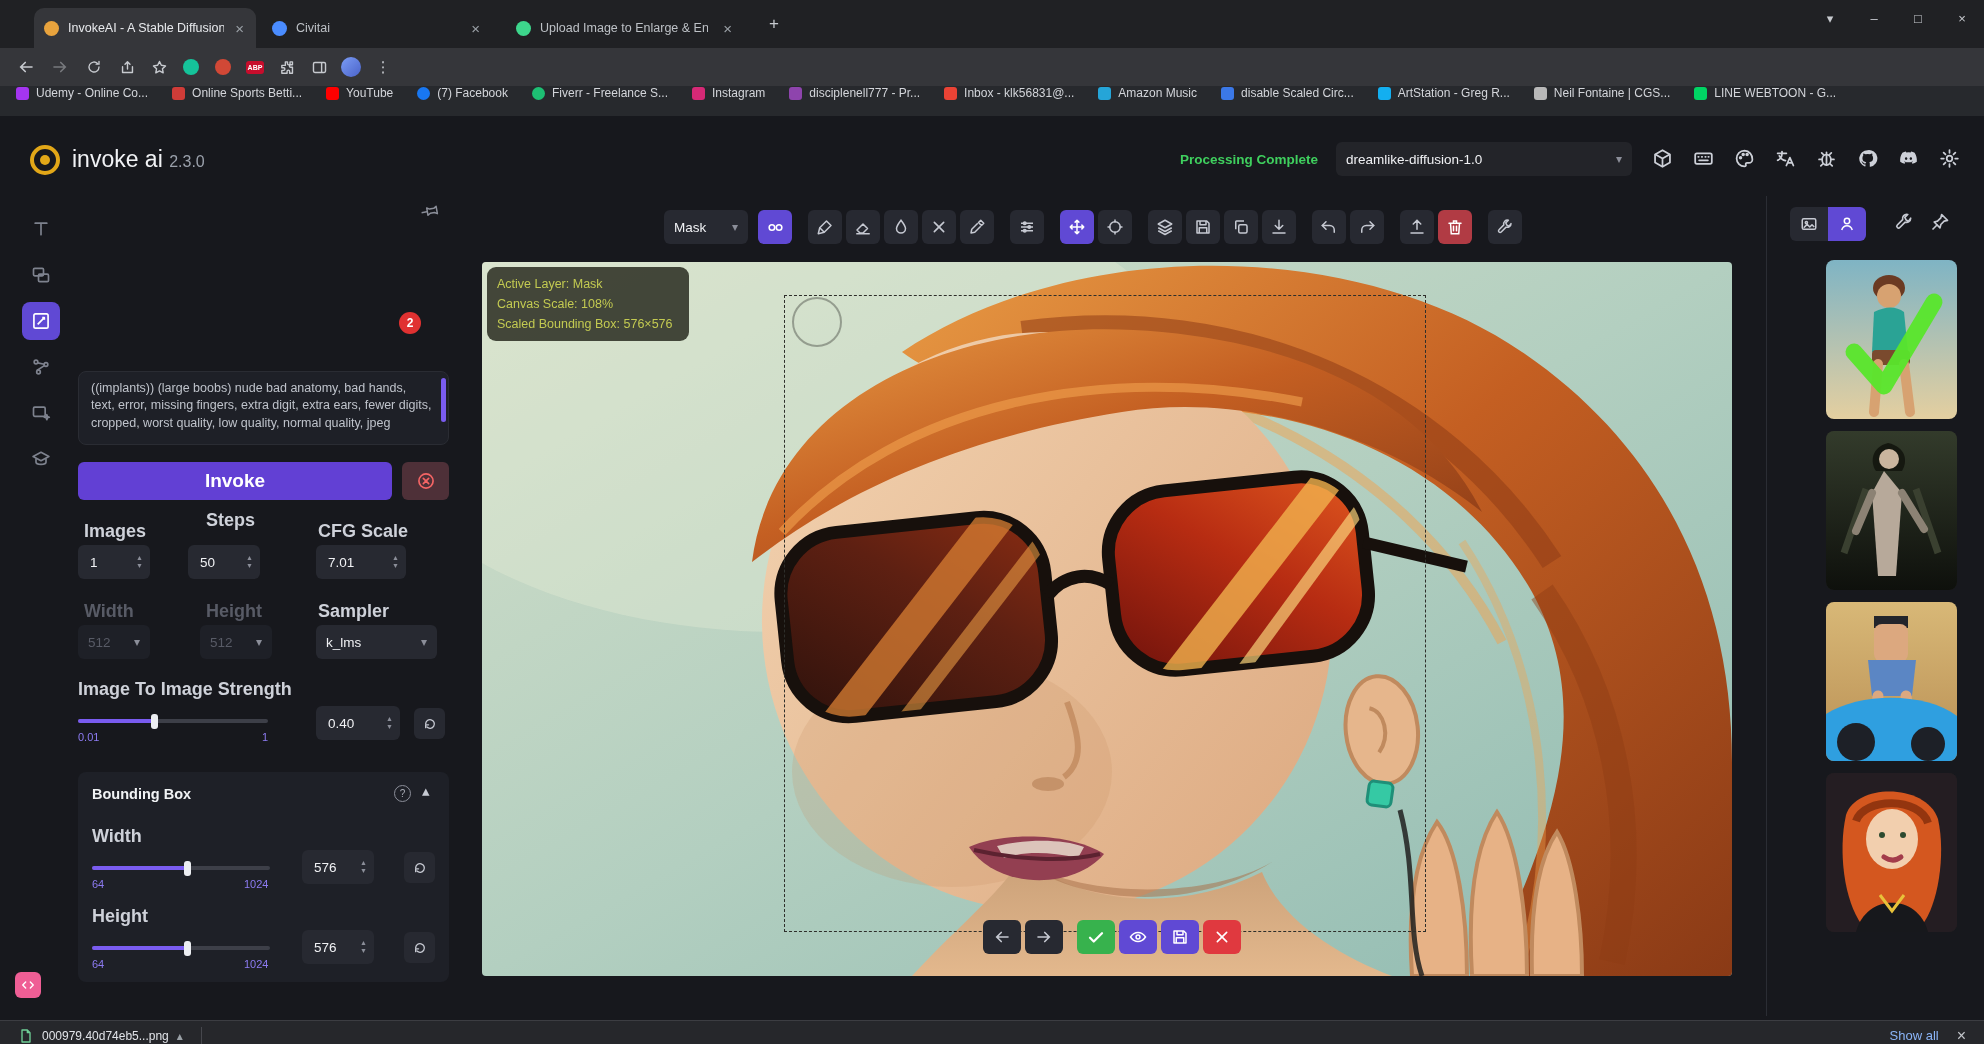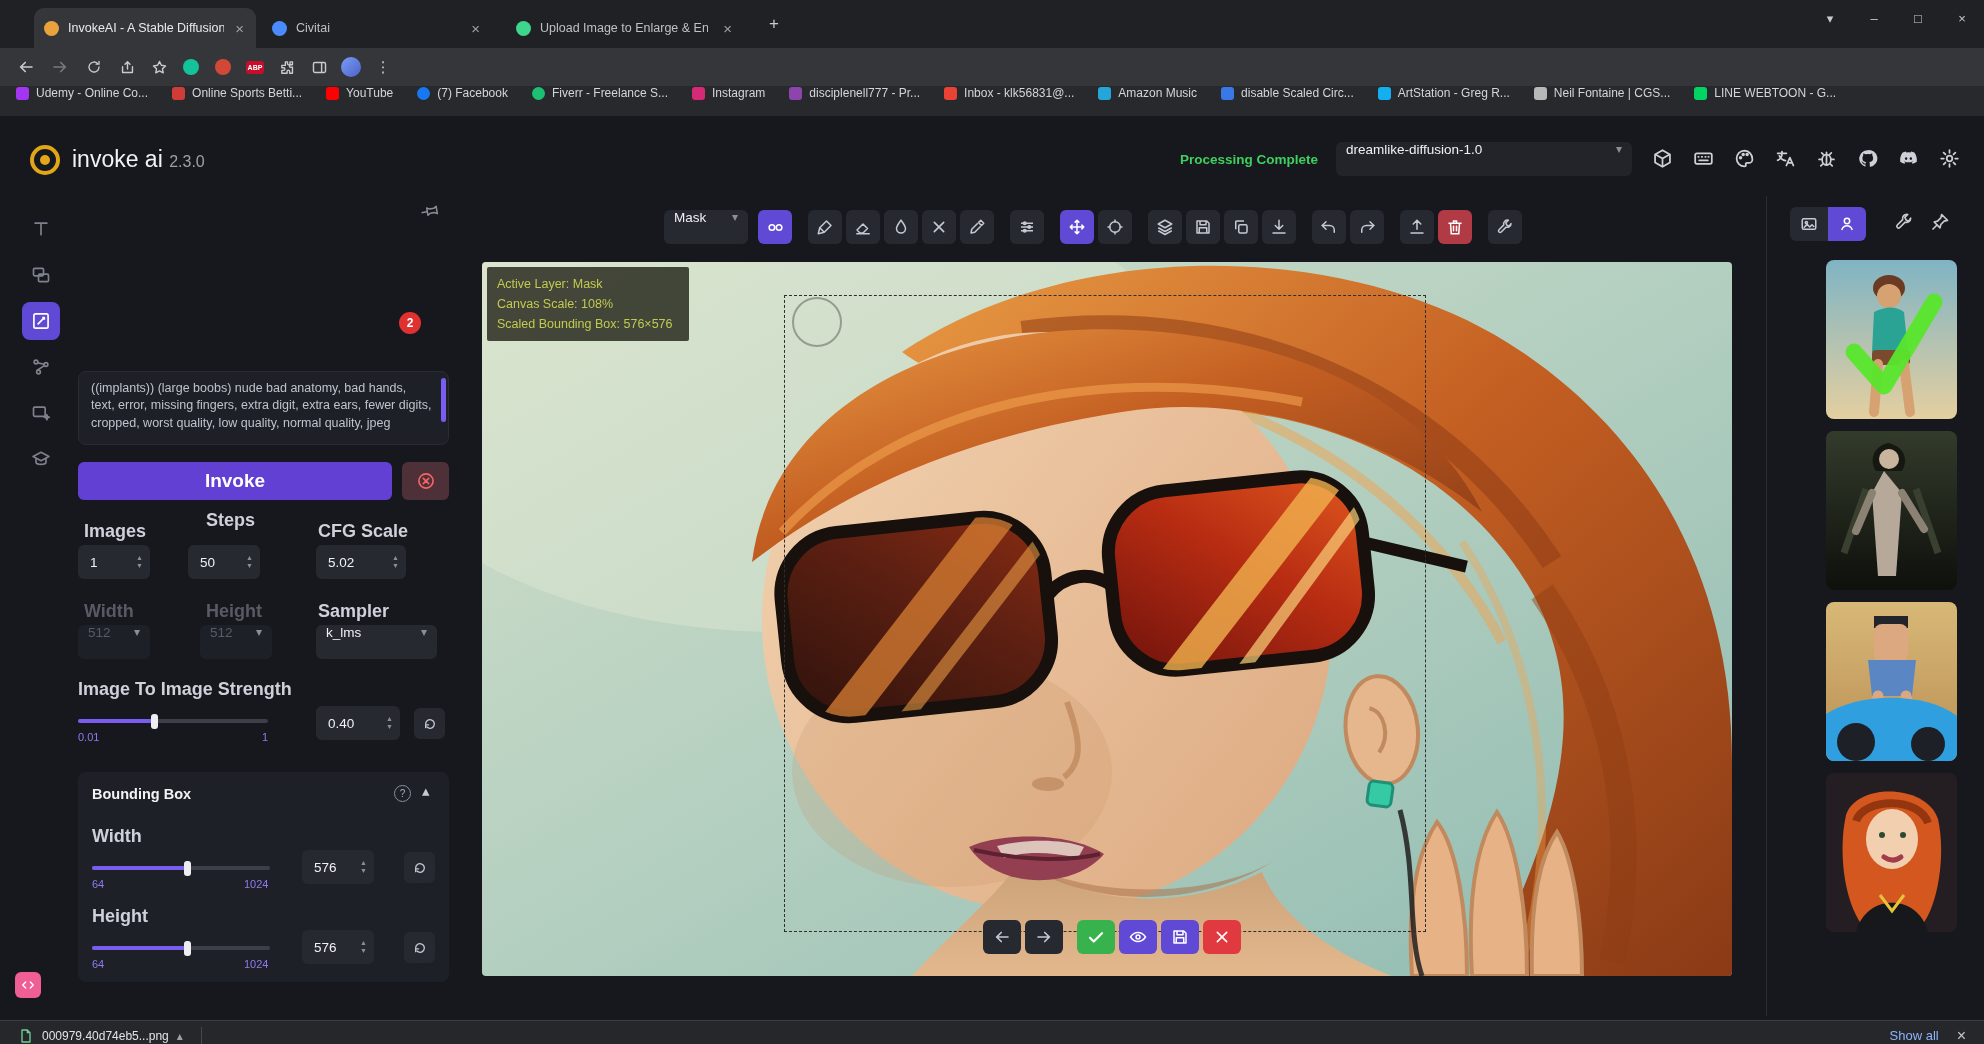--- a/index.html
+++ b/index.html
@@ -27,21 +27,21 @@
 .hlabel{font-size:18px;font-weight:700;color:#ced1d9}
 .hlabel.dis{color:#585b66}
 .pbox{background:#1e2027;border-radius:8px}
 .ibtn{width:34px;height:34px;border-radius:6px;background:#272931;color:#c6c9d2;display:flex;align-items:center;justify-content:center;flex:none}
 .ibtn.sel{background:#6049d4;color:#fff}
 .ibtn.danger{background:#b13b44;color:#fff}
 .ibtn.green{background:#37b24d;color:#fff}
 .numin{background:#272931;border-radius:6px;display:flex;align-items:center;padding:0 7px 0 12px;color:#f0f1f4;font-size:13.5px}
 .stp{margin-left:auto;display:flex;flex-direction:column;align-items:center;color:#8b8e99;font-size:7px;line-height:8px}
 .stp i{font-style:normal}
-.selin{background:#272931;border-radius:6px;display:flex;padding:0 10px;color:#f0f1f4;font-size:13.5px}
+.selin{background:#272931;border-radius:6px;display:flex;align-items:center;padding:0 10px;color:#f0f1f4;font-size:13.5px}
 .selin.dis{background:#1e2027;color:#585b66}
 .selin .chev{margin-left:auto;color:#8b8e99;font-style:normal;font-size:12px}
 .track{height:4px;background:#3d3f48;border-radius:2px}
 .fill{height:4px;background:#7a5cf0;border-radius:2px}
 .thumbk{width:7px;height:15px;background:#eceef2;border-radius:3px;top:-5px}
 .minmax{font-size:11px;color:#8d7bf2}
 .ovl{font-size:12.5px;color:#c3ca51;line-height:1.6}
 .gthumb{left:1826px;width:131px;height:159px;border-radius:8px;overflow:hidden;background:#222}
 .ttab{width:38px;height:38px;border-radius:8px;display:flex;align-items:center;justify-content:center;color:#7e828e}
 .ttab.sel{background:#6049d4;color:#fff}
@@ -575,21 +575,21 @@
       </span>
     </div>
   <div class="ab numin" style="left:188px;top:545px;width:72px;height:34px">
       <span>50</span>
       <span class="stp">
         <i>▲</i>
         <i>▼</i>
       </span>
     </div>
   <div class="ab numin" style="left:316px;top:545px;width:90px;height:34px">
-      <span>5.02</span>
+      <span>7.01</span>
       <span class="stp">
         <i>▲</i>
         <i>▼</i>
       </span>
     </div>
 
   <span class="ab hlabel dis" style="left:84px;top:601px">Width</span>
   <span class="ab hlabel dis" style="left:206px;top:601px">Height</span>
   <span class="ab hlabel" style="left:318px;top:601px">Sampler</span>
   <div class="ab selin dis" style="left:78px;top:625px;width:72px;height:34px">
@@ -757,21 +757,21 @@
     <path d="M585 440 C598 475 602 500 582 515" stroke="#c08a5e" stroke-width="6" fill="none" opacity=".8"></path>
     <ellipse cx="566" cy="522" rx="16" ry="7" fill="#b07a50" opacity=".55"></ellipse>
     <path d="M487 585 C520 570 588 570 622 592 C592 628 515 628 487 585 Z" fill="#933f51"></path>
     <path d="M515 584 C545 577 580 577 602 585 L596 596 C565 589 540 590 522 596 Z" fill="#e9dccd" opacity=".85"></path>
     <path d="M492 588 C535 598 585 600 618 592" stroke="#5c2230" stroke-width="4" fill="none"></path>
     <circle cx="335" cy="60" r="24" fill="none" stroke="#6b6f66" stroke-width="2" opacity=".6"></circle>
   </svg>
 
   <div class="ab" style="left:784px;top:295px;width:642px;height:637px;border:1.5px dashed #2e2e2a"></div>
 
-  <div class="ab ovl" style="left:487px;top:267px;width:202px;padding:7px 10px;background:rgba(24,26,16,.78);border-radius:2px">
+  <div class="ab ovl" style="left:487px;top:267px;width:202px;padding:7px 10px;background:rgba(24,26,16,.78);border-radius:9px">
     <div>Active Layer: Mask</div>
     <div>Canvas Scale: 108%</div>
     <div>Scaled Bounding Box: 576×576</div>
   </div>
 
   <div class="ab flex" style="left:664px;top:210px;gap:4px">
     <div class="selin" style="width:84px;height:34px;margin-right:6px">
         <span>Mask</span>
         <i class="chev">▾</i>
       </div>

